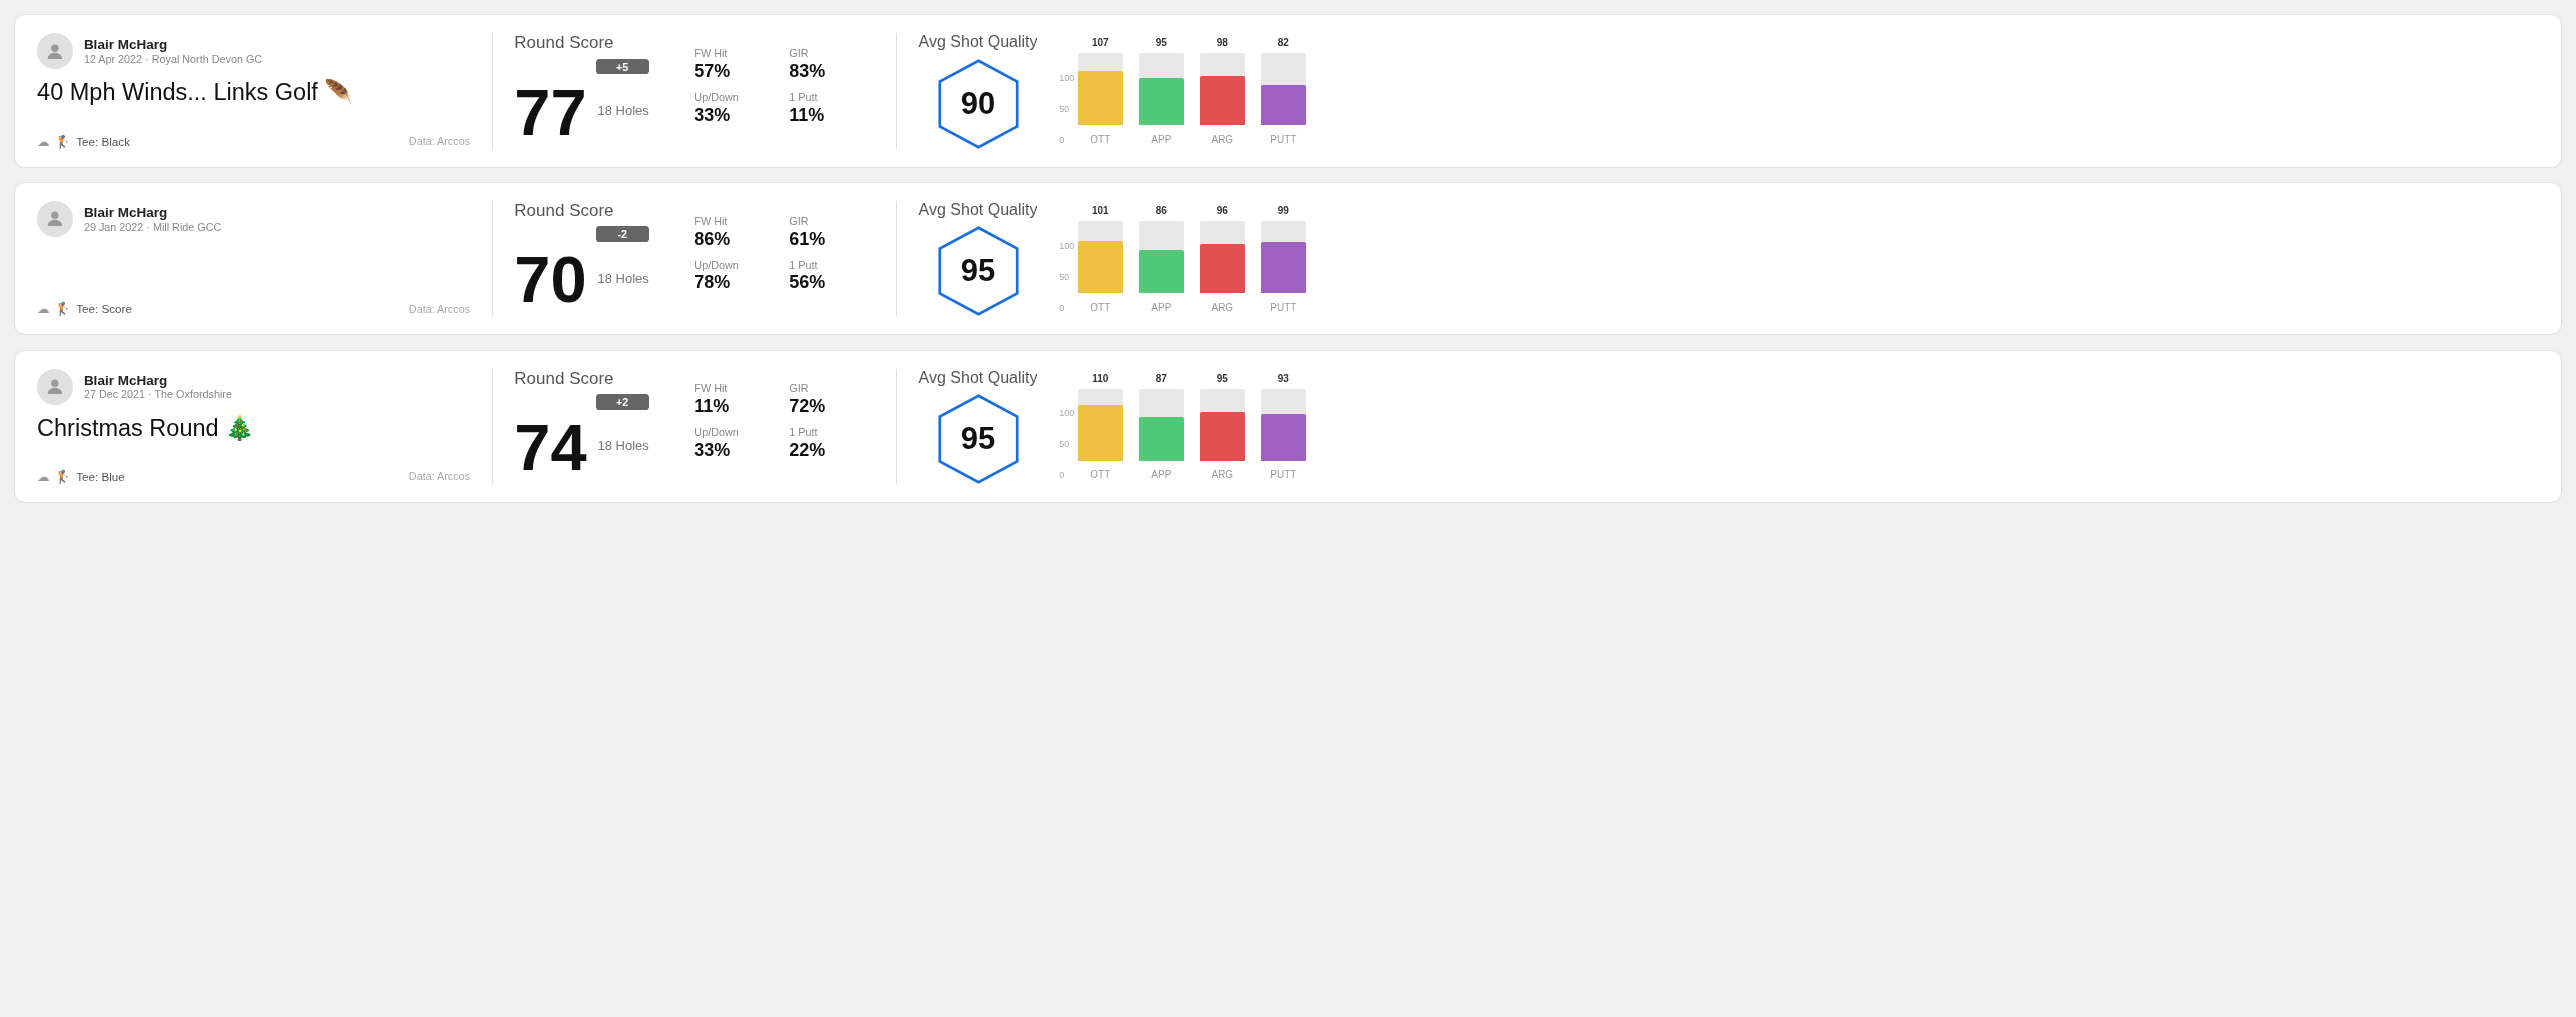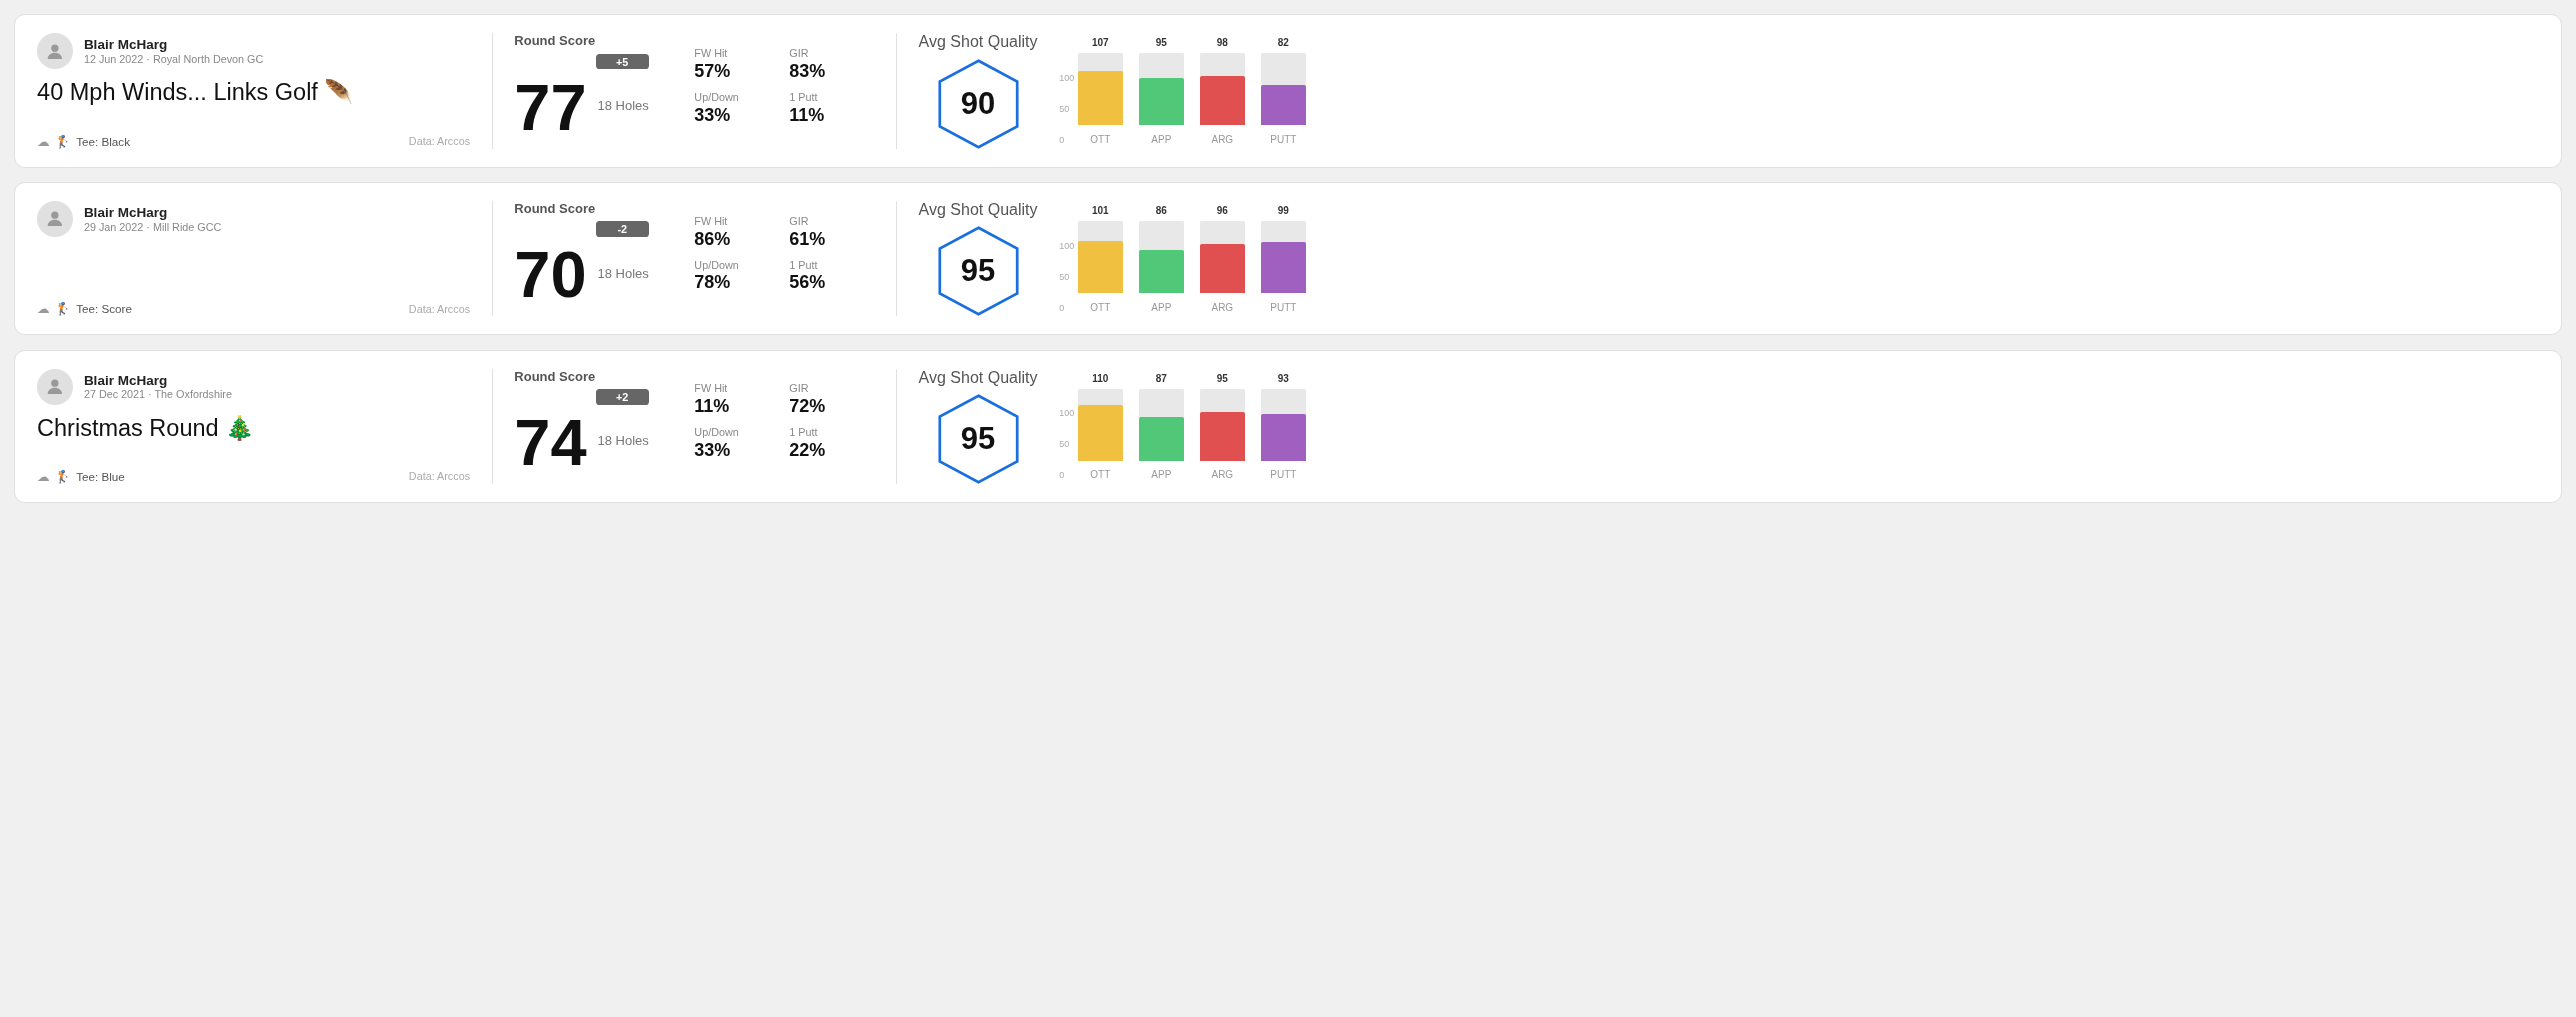--- a/index.html
+++ b/index.html
@@ -105,24 +105,23 @@
     }
     .tee-icon {
       font-size: 12.6px;
       color: #999;
     }
     .data-source {
       font-size: 10.8px;
       color: #aaa;
     }
     .score-label {
-      font-size: 13px;
+      font-size: 17px;
       color: #555;
       margin-bottom: 5.4px;
-      font-weight: bold;
     }
     .score-main {
       display: flex;
       align-items: flex-end;
       gap: 9px;
     }
     .score-number {
       font-size: 65px;
       font-weight: 900;
       line-height: 1;
@@ -265,21 +264,21 @@
       <div>
         <div class="user-header">
           <div class="avatar">
             <svg viewBox="0 0 24 24">
                 <circle cx="12" cy="8" r="4"></circle>
                 <path d="M4 20c0-4 3.6-7 8-7s8 3 8 7"></path>
               </svg>
           </div>
           <div class="user-info">
             <div class="name">Blair McHarg</div>
-            <div class="date-course">12 Jun 2022 · Royal North Devon GC</div>
+            <div class="date-course">12 Apr 2022 · Royal North Devon GC</div>
           </div>
         </div>
         <div class="round-title">40 Mph Winds... Links Golf 🪶</div>
       </div>
       <div class="card-footer">
         <div class="tee-info">
           <span class="tee-icon">☁</span>
           <span class="tee-icon">🏌</span>
           <span>Tee: Black</span>
         </div>

